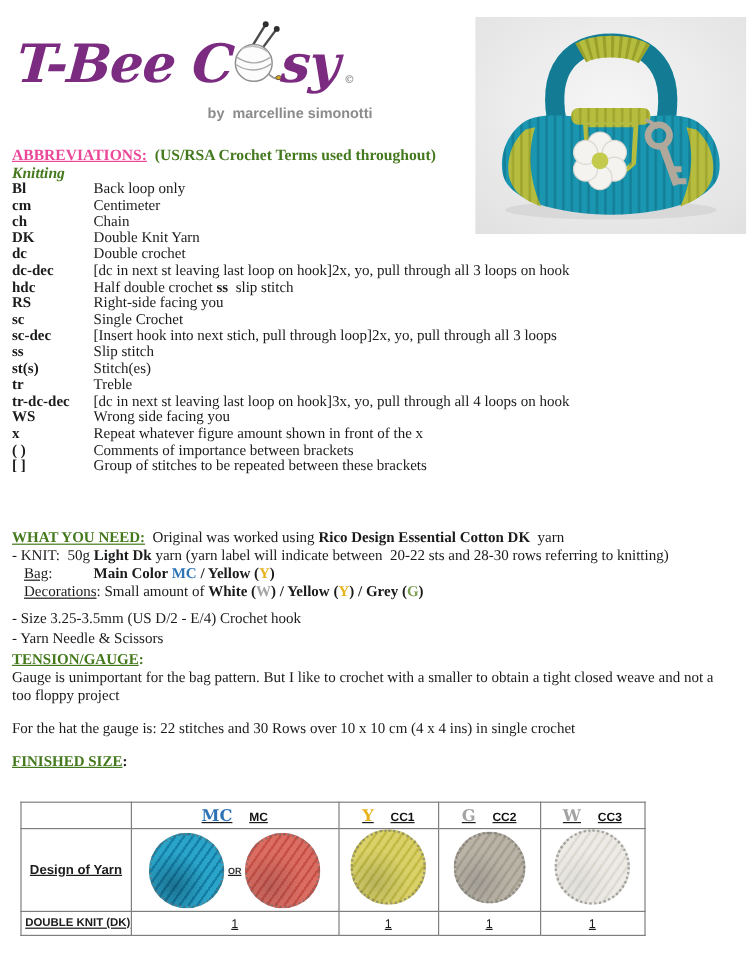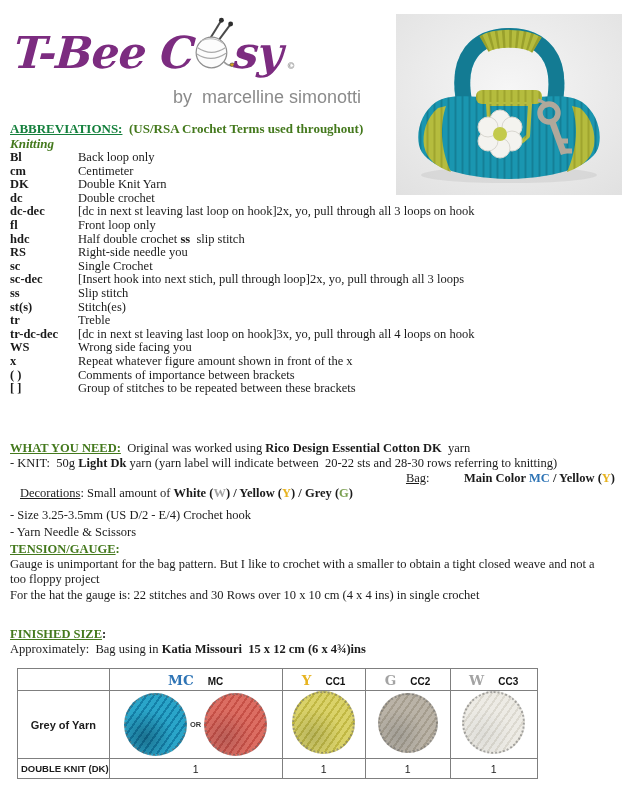--- a/index.html
+++ b/index.html
@@ -20,21 +20,21 @@
     font-size: 44px; letter-spacing: -1px;
     line-height: 1;
   }
   .logo .t { transform: skewX(-4deg); }
   .logo-ball { margin: 0 -2px -4px -4px; }
   .logo-copy { font-size: 9px; font-style: normal; letter-spacing: 0;
                color: #9a9a9a; margin: 0 0 4px 4px; }
   .byline {
     position: absolute; left: 173px; top: 87px;
     font-family: "Liberation Sans", sans-serif;
-    font-size: 18px; color: #8b8b8b; white-space: pre;
+    font-size: 12px; color: #8b8b8b; white-space: pre; font-weight: bold;
   }
   .bag-photo {
     position: absolute; left: 396px; top: 14px;
     width: 226px; height: 181px;
   }
   
   .sec { position: absolute; left: 10px; width: 605px; font-size: 12.5px; }
   #sec-abbr     { top: 121px; }
   #sec-wyn      { top: 441px; }
   #sec-tension  { top: 542px; width: 588px; }
@@ -46,20 +46,21 @@
   span.i { font-style: italic; }
   .abbr-list { margin-top: 0px; }
   .abbr-row { display: flex; line-height: 13.6px; }
   .abbr-term { width: 68px; flex: 0 0 68px; font-weight: bold; }
   .abbr-def { white-space: pre-wrap; }
   
   .yarn-table {
     position: absolute; left: 17px; top: 668px;
     border-collapse: collapse;
     font-family: "Liberation Sans", sans-serif;
+    text-decoration: underline;
   }
   .yarn-table td { border: 1px solid #7f7f7f; text-align: center; vertical-align: middle; }
   .yarn-table tr.hdr td { height: 22px; }
   .hletter { font-family: "DejaVu Serif", serif; font-weight: bold; font-size: 13.5px; margin-right: 14px; }
   .hcode { font-weight: bold; font-size: 10px; color: #111; }
   tr.ballsrow td { height: 68px; }
   .ballwrap { display: flex; align-items: center; justify-content: center; gap: 3px; }
   .ball {
     display: inline-block; border-radius: 50%;
     width: 60px; height: 60px;
@@ -144,55 +145,55 @@
       <circle cx="104" cy="134" r="10" fill="#f4f3ef" stroke="#d9d7d0"></circle>
       <circle cx="92" cy="127" r="10" fill="#f4f3ef" stroke="#d9d7d0"></circle>
       <circle cx="92" cy="113" r="10" fill="#f4f3ef" stroke="#d9d7d0"></circle>
       <circle cx="104" cy="120" r="7" fill="#c3ca4c"></circle>
     </g>
   </svg>
 </div>
 
 <div class="sec" id="sec-abbr">
   <div>
-      <div class="tline" style="font-size: 13px;"><span class="b u" style="color: #15803d;">ABBREVIATIONS:</span><span class="b" style="color: rgb(68, 121, 29);">  (US/RSA Crochet Terms used throughout)</span></div>
+      <div class="tline" style="font-size: 13px;"><span class="b u" style="color: #ec4899;">ABBREVIATIONS:</span><span class="b" style="color: rgb(68, 121, 29);">  (US/RSA Crochet Terms used throughout)</span></div>
       <div class="tline" style="font-size: 13px;"><span class="b i" style="color: rgb(68, 121, 29);">Knitting</span></div>
     </div>
   <div class="abbr-list">
       <div class="abbr-row">
         <span class="abbr-term">Bl</span>
         <span class="abbr-def"><span>Back loop only</span></span>
       </div>
       <div class="abbr-row">
         <span class="abbr-term">cm</span>
         <span class="abbr-def"><span>Centimeter</span></span>
       </div>
       <div class="abbr-row">
+        <span class="abbr-term">ch</span>
+        <span class="abbr-def"><span>Chain</span></span>
+      </div>
+      <div class="abbr-row">
         <span class="abbr-term">DK</span>
         <span class="abbr-def"><span>Double Knit Yarn</span></span>
       </div>
       <div class="abbr-row">
         <span class="abbr-term">dc</span>
         <span class="abbr-def"><span>Double crochet</span></span>
       </div>
       <div class="abbr-row">
         <span class="abbr-term">dc-dec</span>
         <span class="abbr-def"><span>[dc in next st leaving last loop on hook]2x, yo, pull through all 3 loops on hook</span></span>
       </div>
       <div class="abbr-row">
-        <span class="abbr-term">fl</span>
-        <span class="abbr-def"><span>Front loop only</span></span>
-      </div>
-      <div class="abbr-row">
         <span class="abbr-term">hdc</span>
         <span class="abbr-def"><span>Half double crochet </span><span class="b">ss</span><span>  slip stitch</span></span>
       </div>
       <div class="abbr-row">
         <span class="abbr-term">RS</span>
-        <span class="abbr-def"><span>Right-side needle you</span></span>
+        <span class="abbr-def"><span>Right-side facing you</span></span>
       </div>
       <div class="abbr-row">
         <span class="abbr-term">sc</span>
         <span class="abbr-def"><span>Single Crochet</span></span>
       </div>
       <div class="abbr-row">
         <span class="abbr-term">sc-dec</span>
         <span class="abbr-def"><span>[Insert hook into next stich, pull through loop]2x, yo, pull through all 3 loops</span></span>
       </div>
       <div class="abbr-row">
@@ -227,39 +228,38 @@
         <span class="abbr-term">[ ]</span>
         <span class="abbr-def"><span>Group of stitches to be repeated between these brackets</span></span>
       </div>
     </div>
 </div>
 
 <div class="sec" id="sec-wyn">
   <div>
       <div class="tline"><span class="b u" style="color: rgb(68, 121, 29);">WHAT YOU NEED:</span><span>  Original was worked using </span><span class="b">Rico Design Essential Cotton DK</span><span>  yarn</span></div>
       <div class="tline"><span>- KNIT:  50g </span><span class="b">Light Dk</span><span> yarn (yarn label will indicate between  20-22 sts and 28-30 rows referring to knitting)</span></div>
-      <div class="tline" style="padding-left: 10px; text-align: right;"><span class="u">Bag</span><span>:           </span><span class="b">Main Color </span><span class="b" style="color: rgb(46, 116, 181);">MC</span><span class="b"> / </span><span class="b">Yellow (</span><span class="b" style="color: rgb(231, 179, 31);">Y</span><span class="b">)</span></div>
+      <div class="tline" style="padding-left: 10px;"><span class="u">Bag</span><span>:           </span><span class="b">Main Color </span><span class="b" style="color: rgb(46, 116, 181);">MC</span><span class="b"> / </span><span class="b">Yellow (</span><span class="b" style="color: rgb(231, 179, 31);">Y</span><span class="b">)</span></div>
       <div class="tline" style="padding-left: 10px;"><span class="u">Decorations</span><span>: Small amount of </span><span class="b">White (</span><span class="b" style="color: rgb(163, 163, 163);">W</span><span class="b">) / </span><span class="b">Yellow (</span><span class="b" style="color: rgb(231, 179, 31);">Y</span><span class="b">) / </span><span class="b">Grey (</span><span class="b" style="color: rgb(123, 160, 82);">G</span><span class="b">)</span></div>
       <div class="tline" style="margin-top: 7px;"><span>- Size 3.25-3.5mm (US D/2 - E/4) Crochet hook</span></div>
       <div class="tline" style="margin-top: 2px;"><span>- Yarn Needle &amp; Scissors</span></div>
     </div>
 </div>
 
 <div class="sec" id="sec-tension">
   <div>
       <div class="tline"><span class="b u" style="color: rgb(68, 121, 29);">TENSION/GAUGE</span><span class="b" style="color: rgb(68, 121, 29);">:</span></div>
       <div class="tline"><span>Gauge is unimportant for the bag pattern. But I like to crochet with a smaller to obtain a tight closed weave and not a too floppy project</span></div>
-      <div class="tline" style="margin-top: 1px;"><span>For the hat the gauge is: 22 stitches and 30 Rows over 10 x 10 cm (4 x 4 ins) in single crochet</span></div>
+      <div class="tline" style="margin-top: 13px;"><span>For the hat the gauge is: 22 stitches and 30 Rows over 10 x 10 cm (4 x 4 ins) in single crochet</span></div>
     </div>
 </div>
 
 <div class="sec" id="sec-finished">
   <div>
       <div class="tline"><span class="b u" style="color: rgb(68, 121, 29);">FINISHED SIZE</span><span class="b">:</span></div>
-      <div class="tline"><span>Approximately:  Bag using in </span><span class="b">Katia Missouri  15 x 12 cm (6 x 4¾)ins</span></div>
     </div>
 </div>
 
 <table class="yarn-table">
   <colgroup>
     <col style="width:79px">
       <col style="width:173px">
       <col style="width:83px">
       <col style="width:85px">
       <col style="width:87px">
@@ -274,21 +274,21 @@
       <span class="hletter" style="color: rgb(231, 179, 31);">Y</span><span class="hcode">CC1</span>
     </td>
     <td>
       <span class="hletter" style="color: rgb(163, 163, 163);">G</span><span class="hcode">CC2</span>
     </td>
     <td>
       <span class="hletter" style="color: rgb(163, 163, 163);">W</span><span class="hcode">CC3</span>
     </td>
   </tr>
   <tr class="ballsrow">
-    <td class="rowlbl">Grey of Yarn</td>
+    <td class="rowlbl">Design of Yarn</td>
     <td>
       <div class="ballwrap">
         <div class="ball lg" style="background: radial-gradient(circle at 32% 72%, rgba(0, 20, 40, 0.35), rgba(0, 0, 0, 0) 48%), repeating-linear-gradient(125deg, rgb(42, 165, 201) 0px, rgb(42, 165, 201) 4px, rgb(20, 128, 168) 4px, rgb(20, 128, 168) 6px);"></div>
         <span class="or">OR</span>
         <div class="ball lg" style="background: radial-gradient(circle at 32% 72%, rgba(0, 20, 40, 0.15), rgba(0, 0, 0, 0) 48%), repeating-linear-gradient(125deg, rgb(220, 109, 98) 0px, rgb(220, 109, 98) 4px, rgb(198, 80, 70) 4px, rgb(198, 80, 70) 6px);"></div>
       </div>
     </td>
     <td><div class="ball lg" style="background: radial-gradient(circle at 32% 72%, rgba(0, 20, 40, 0.15), rgba(0, 0, 0, 0) 48%), repeating-linear-gradient(125deg, rgb(218, 210, 105) 0px, rgb(218, 210, 105) 4px, rgb(193, 184, 68) 4px, rgb(193, 184, 68) 6px);"></div></td>
     <td><div class="ball" style="background: radial-gradient(circle at 32% 72%, rgba(0, 20, 40, 0.12), rgba(0, 0, 0, 0) 48%), repeating-linear-gradient(125deg, rgb(186, 179, 167) 0px, rgb(186, 179, 167) 4px, rgb(165, 157, 142) 4px, rgb(165, 157, 142) 6px);"></div></td>
     <td><div class="ball lg" style="background: radial-gradient(circle at 32% 72%, rgba(0, 20, 40, 0.06), rgba(0, 0, 0, 0) 48%), repeating-linear-gradient(125deg, rgb(237, 235, 229) 0px, rgb(237, 235, 229) 4px, rgb(220, 217, 208) 4px, rgb(220, 217, 208) 6px);"></div></td>

